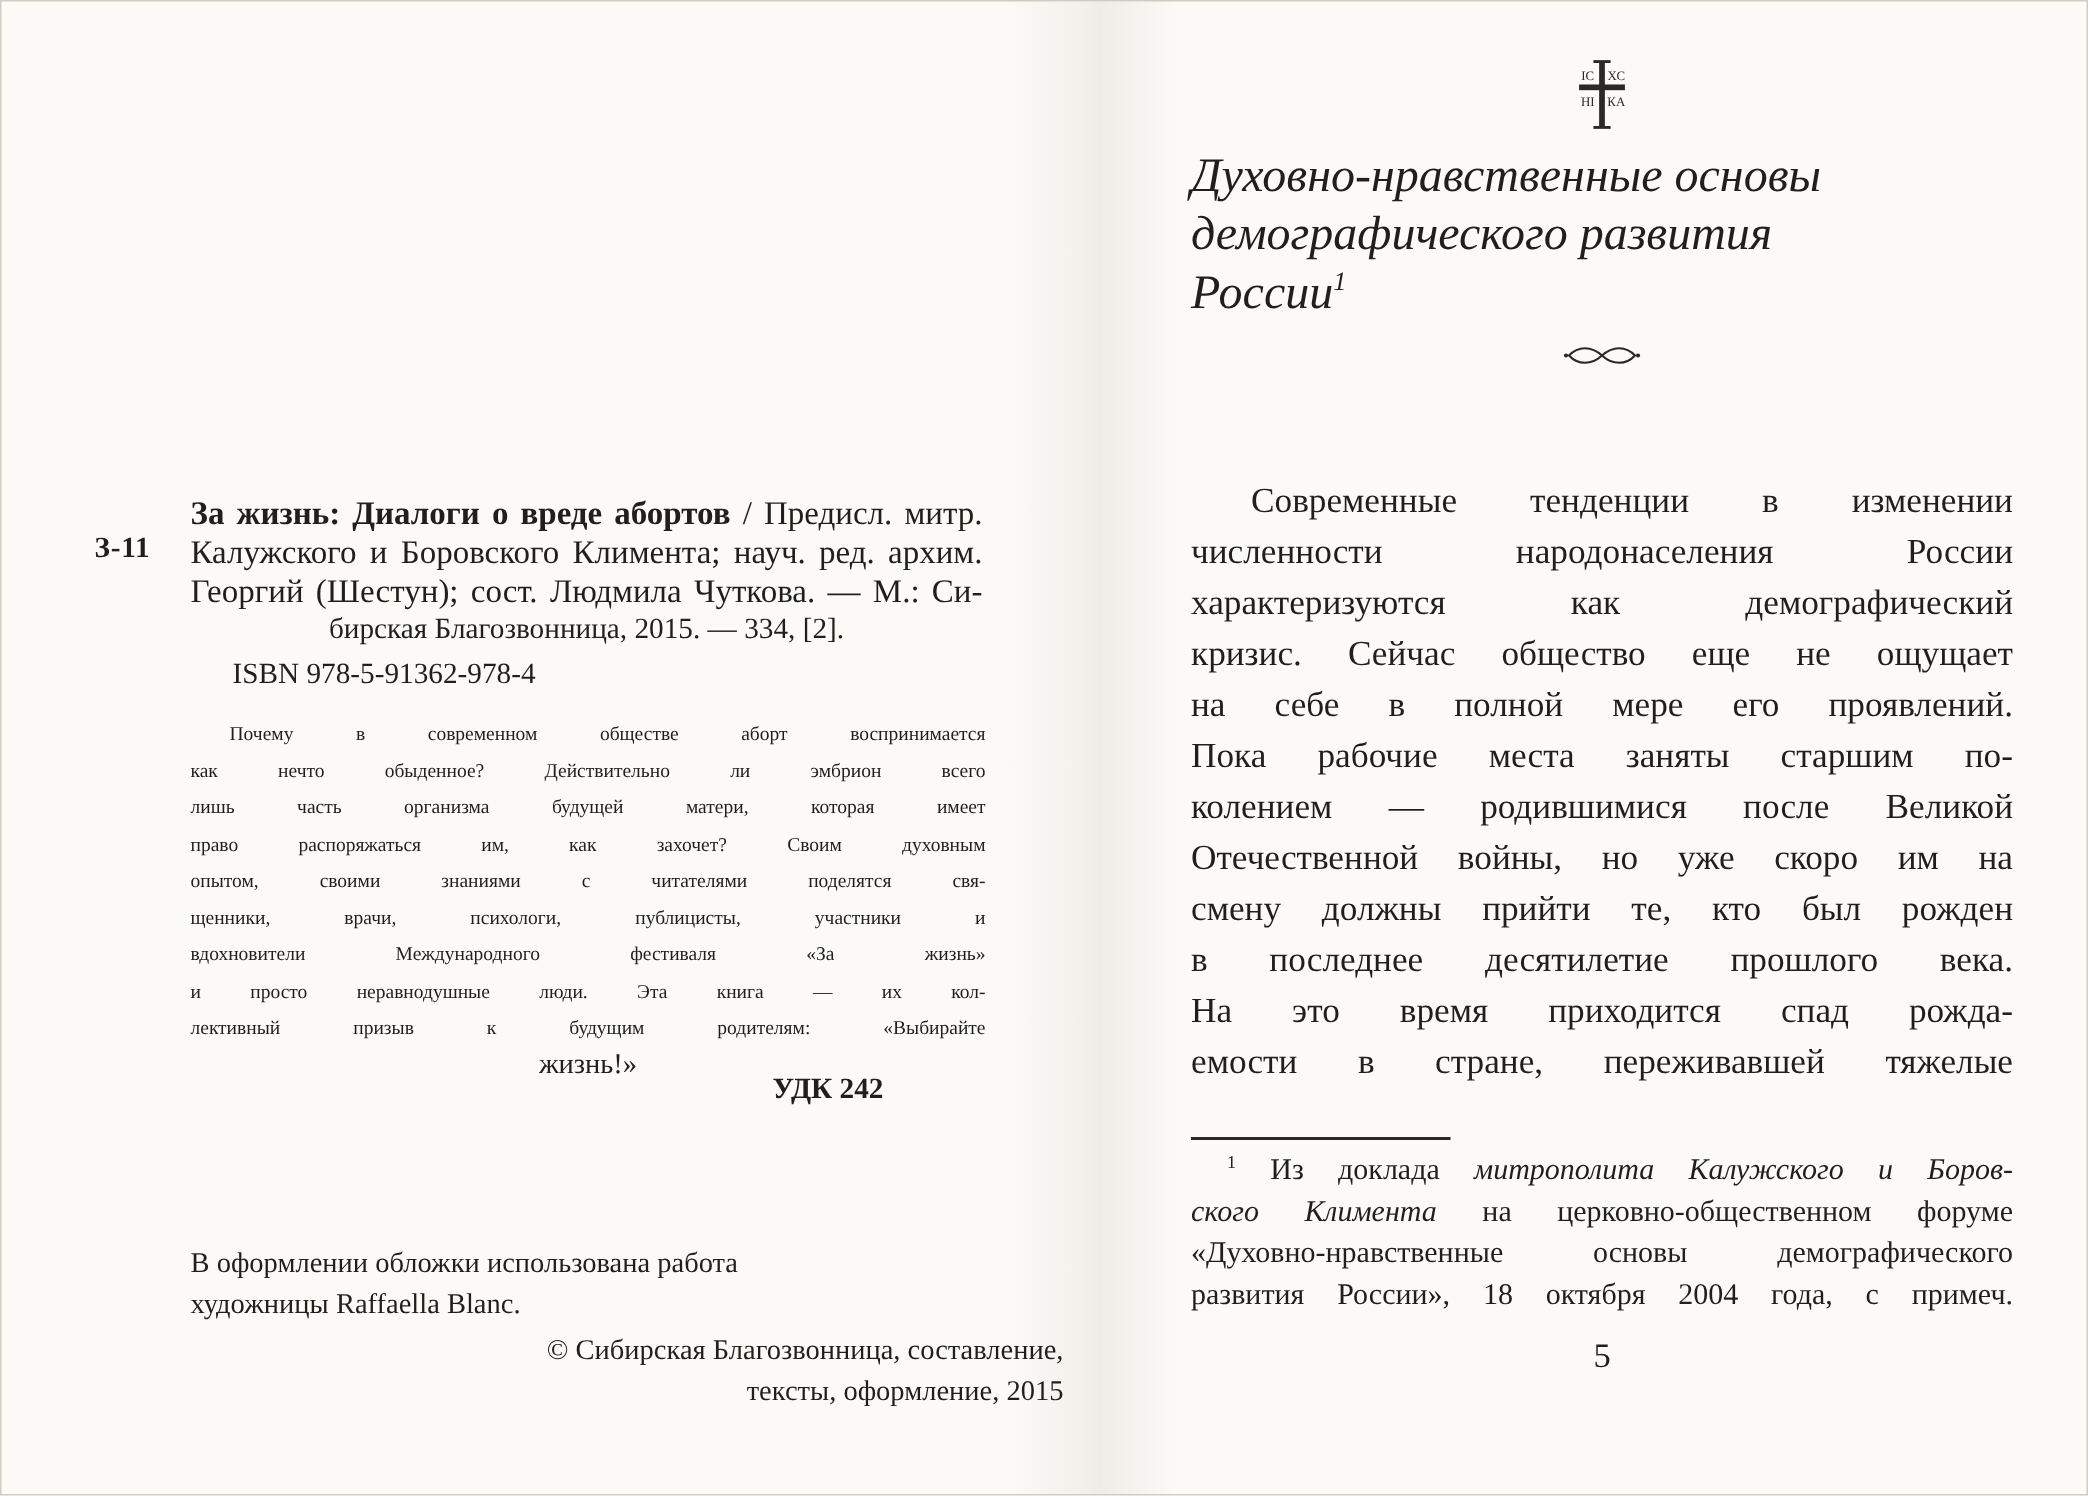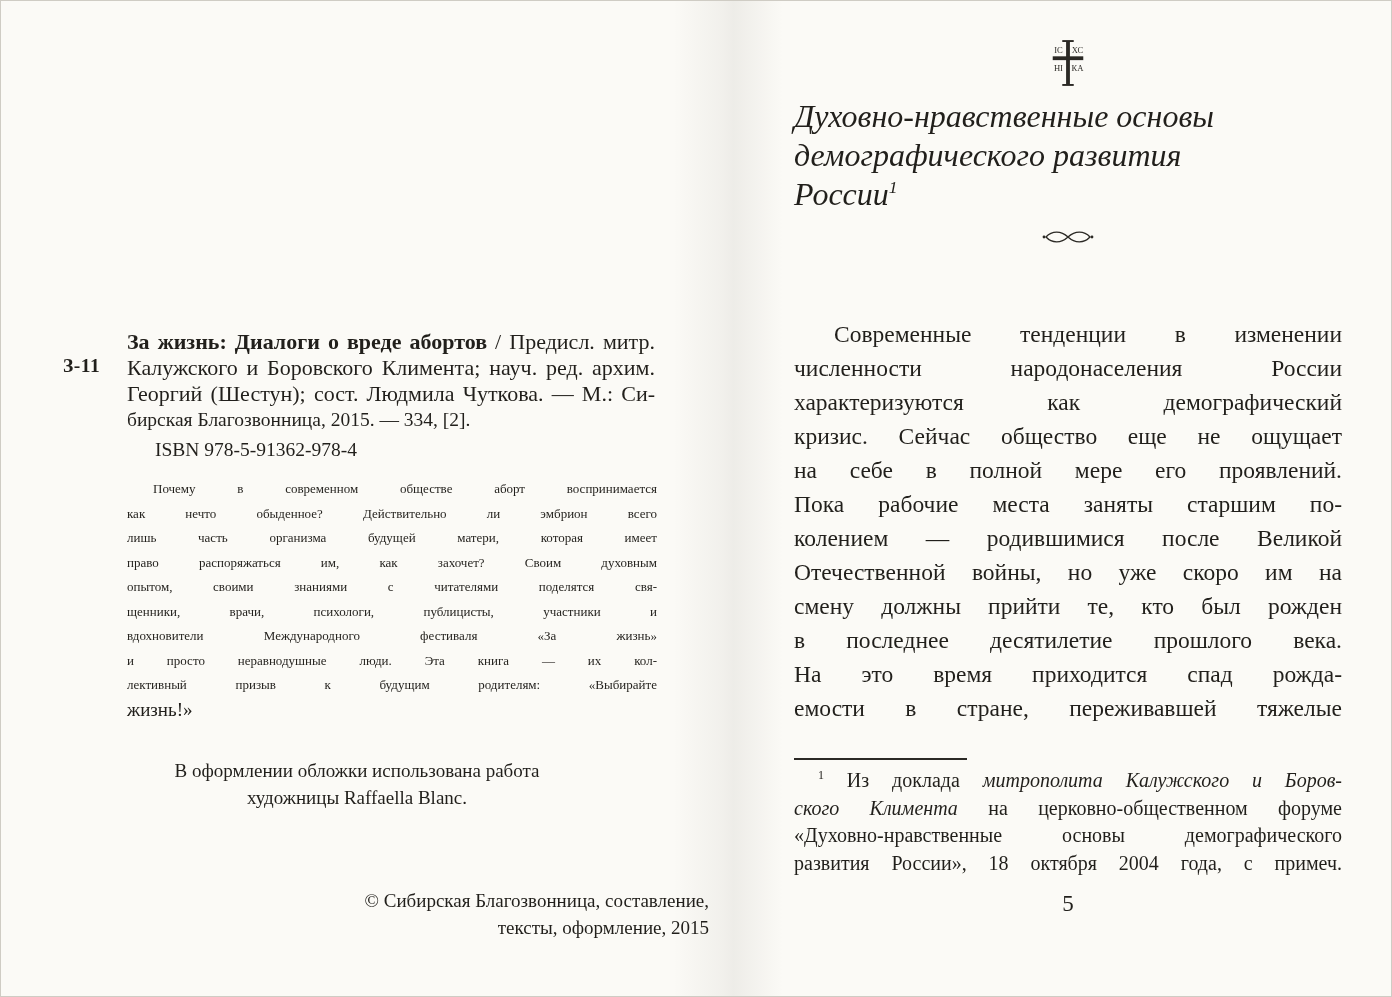--- a/index.html
+++ b/index.html
@@ -11,35 +11,35 @@
     box-sizing:border-box;
     overflow:hidden;
     font-family:"Liberation Serif", serif;
     color:#211f1b;
   }
   .gutter{
     position:absolute;left:672px;top:0;width:110px;height:997px;
     background:linear-gradient(90deg, rgba(0,0,0,0) 0%, rgba(60,55,45,0.05) 45%, rgba(60,55,45,0.07) 55%, rgba(0,0,0,0) 100%);
     pointer-events:none;
   }
-  .abs{position:absolute;}
+  .abs{position:absolute;text-align:center;}
   .prel{white-space:pre-line;}
   .jall{text-align:justify;text-align-last:justify;}
   .b{font-weight:700;}
   .it{font-style:italic;}
 
   
   .biblio-main{left:126px;top:328px;width:528px;font-size:22px;line-height:26px;}
   .biblio-last{left:126px;top:406px;width:528px;font-size:19.5px;line-height:26px;}
   .margin-code{left:62px;top:354px;font-size:19.5px;font-weight:600;letter-spacing:0.5px;}
   .isbn{left:154px;top:438px;font-size:19.5px;}
   .annotation{left:126px;top:476px;width:530px;font-size:13px;line-height:24.5px;text-indent:26px;}
   .annotation-last{left:126px;top:697px;width:530px;font-size:19px;line-height:24.5px;}
   .udk-bbk{left:126px;top:712px;width:462px;text-align:right;font-size:19.5px;line-height:27px;font-weight:700;}
-  .cover-credit{left:126px;top:756px;width:460px;text-align:center;font-size:19px;line-height:27px;}
+  .cover-credit{left:126px;top:828px;width:460px;text-align:left;font-size:19px;line-height:27px;}
   .copyright{left:188px;top:886px;width:520px;text-align:right;font-size:19px;line-height:27px;}
 
   
   .christogram-wrap{left:793px;top:38px;width:548px;text-align:center;}
   .chapter-title{left:793px;top:96px;width:548px;text-align:left;font-style:italic;font-size:32px;line-height:39px;}
   .chapter-title sup{font-size:0.55em;line-height:0;}
   .ornament-wrap{left:793px;top:228px;width:548px;text-align:center;}
   .body-text{left:793px;top:316px;width:548px;font-size:23.5px;line-height:34px;text-indent:40px;}
   .fn-rule{left:793px;top:757px;width:173px;height:0;border-top:2px solid #2b2925;}
   .footnote{left:793px;top:766px;width:548px;font-size:20px;line-height:27.5px;text-indent:24px;}
@@ -69,20 +69,21 @@
 лишь часть организма будущей матери, которая имеет
 право распоряжаться им, как захочет? Своим духовным
 опытом, своими знаниями с читателями поделятся свя-
 щенники, врачи, психологи, публицисты, участники и
 вдохновители Международного фестиваля «За жизнь»
 и просто неравнодушные люди. Эта книга — их кол-
 лективный призыв к будущим родителям: «Выбирайте</div>
     <div class="abs annotation-last">жизнь!»</div>
 
     <div class="abs udk-bbk">
+        <div>УДК 242</div>
       </div>
 
     <div class="abs cover-credit prel">В оформлении обложки использована работа
 художницы Raffaella Blanc.</div>
 
     <div class="abs copyright prel">© Сибирская Благозвонница, составление,
 тексты, оформление, 2015</div>
   </section>
 
   <section>

